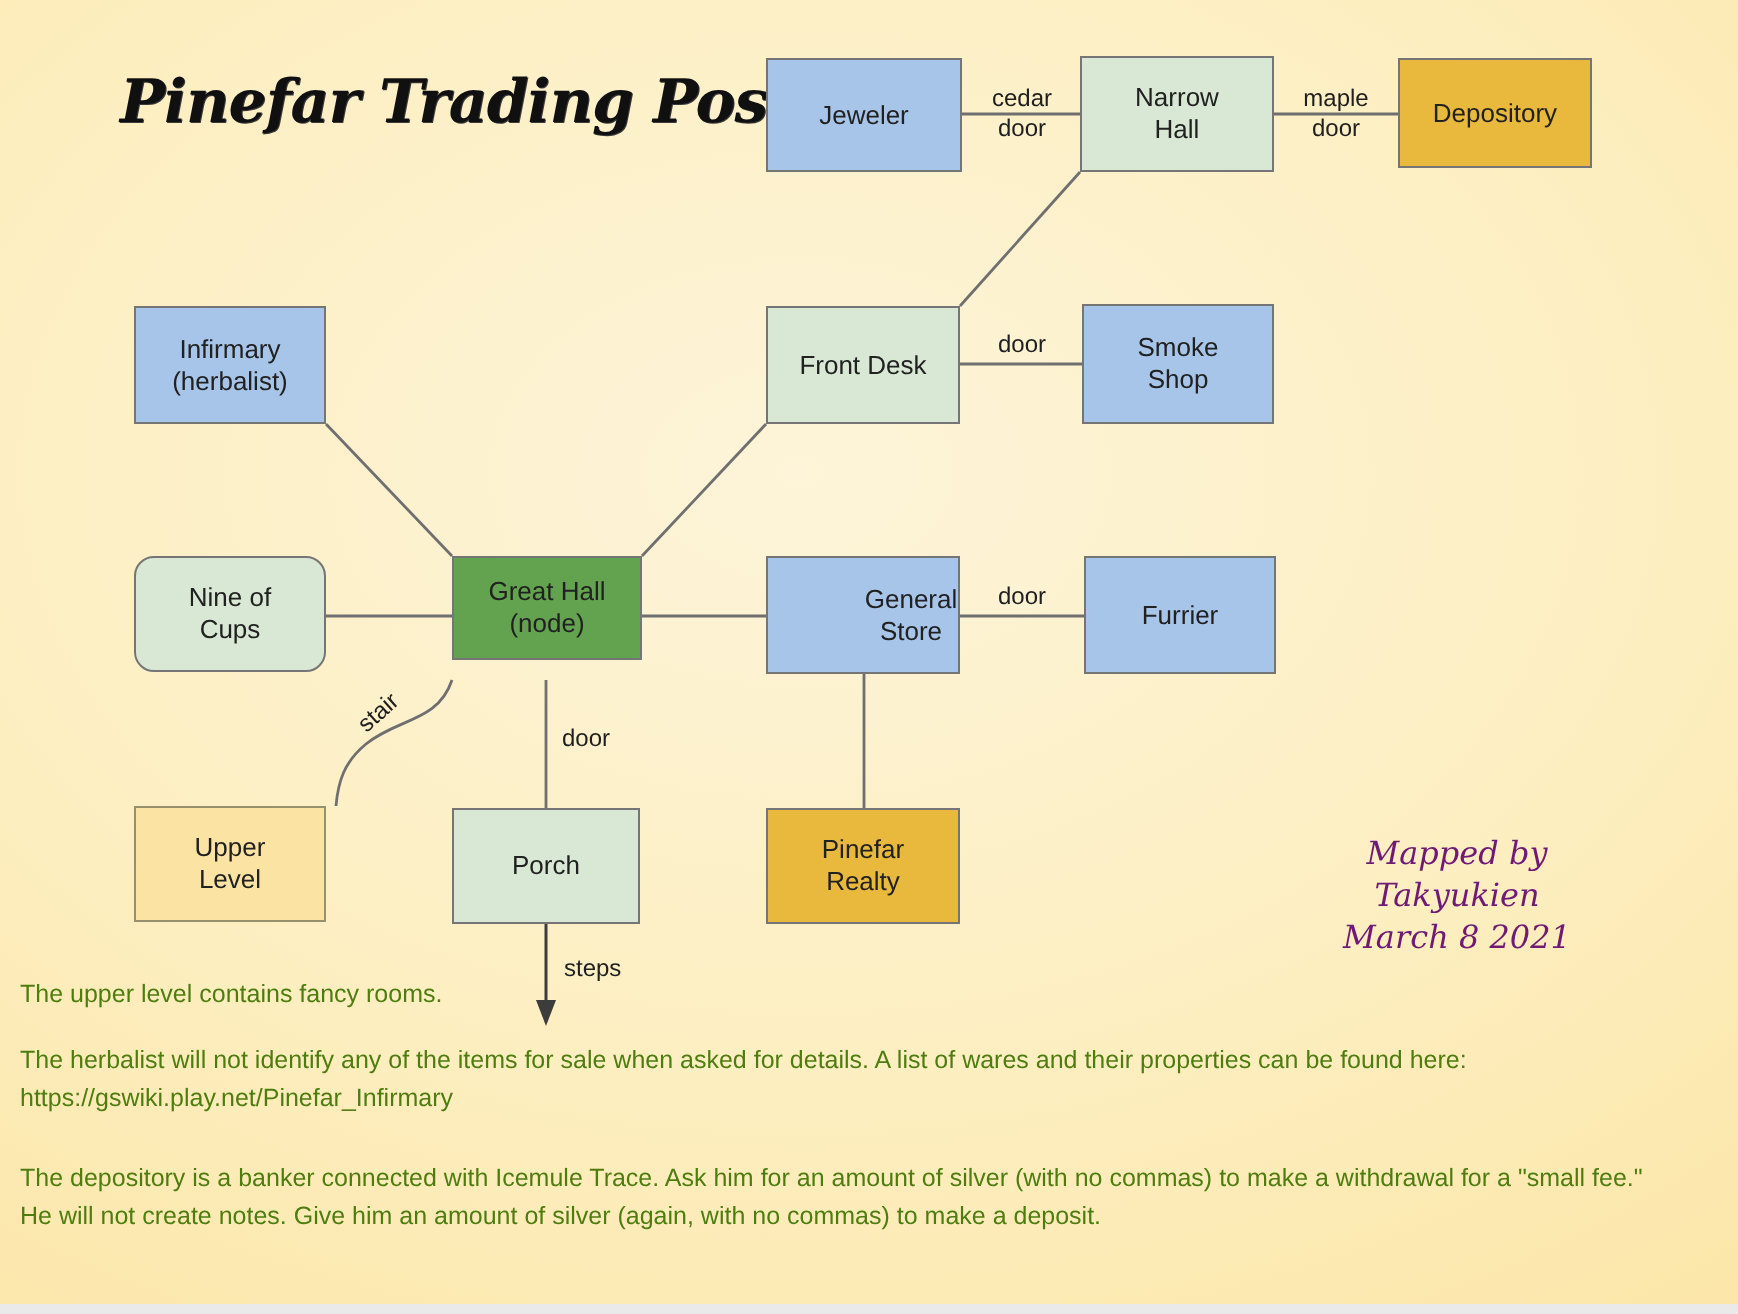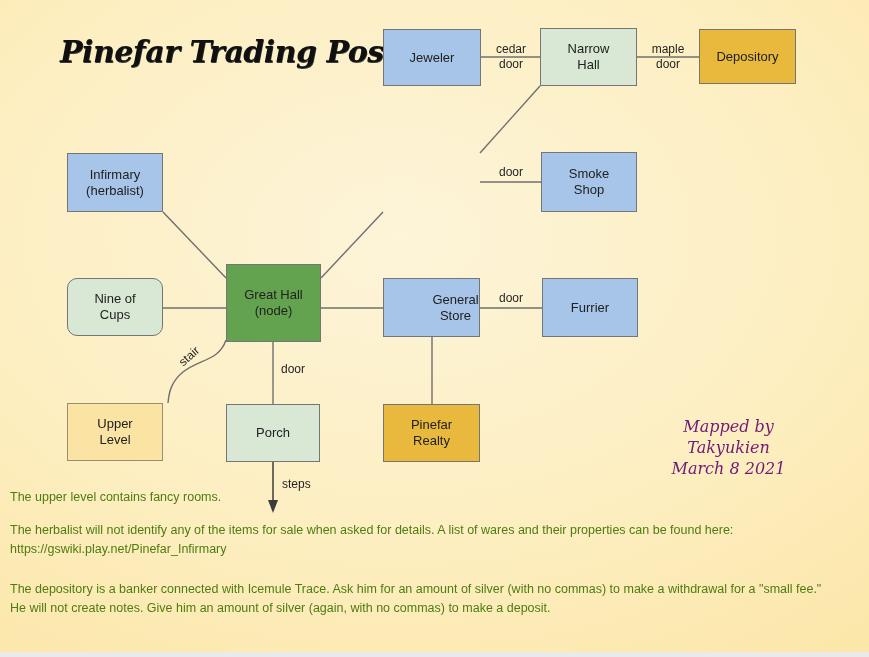--- a/index.html
+++ b/index.html
@@ -70,26 +70,27 @@
 
   <div class="title">Pinefar Trading Post</div>
 
   <div class="room c-blue" style="left:383px;top:29px;width:98px;height:57px;">Jeweler</div>
   <div class="room c-ltgreen" style="left:540px;top:28px;width:97px;height:58px;">Narrow
 Hall</div>
   <div class="room c-gold" style="left:699px;top:29px;width:97px;height:55px;">Depository</div>
 
   <div class="room c-blue" style="left:67px;top:153px;width:96px;height:59px;">Infirmary
 (herbalist)</div>
+  <div class="room c-ltgreen" style="left:383px;top:153px;width:97px;height:59px;">Front Desk</div>
   <div class="room c-blue" style="left:541px;top:152px;width:96px;height:60px;">Smoke
 Shop</div>
 
   <div class="room c-ltgreen" style="left:67px;top:278px;width:96px;height:58px;border-radius:10px;">Nine of
 Cups</div>
-  <div class="room c-green" style="left:226px;top:264px;width:95px;height:78px;">Great Hall
+  <div class="room c-green" style="left:226px;top:278px;width:95px;height:52px;">Great Hall
 (node)</div>
   <div class="room c-blue" style="left:383px;top:278px;width:97px;height:59px;padding-left:48px;">General
 Store</div>
   <div class="room c-blue" style="left:542px;top:278px;width:96px;height:59px;">Furrier</div>
 
   <div class="room c-ltyellow" style="left:67px;top:403px;width:96px;height:58px;">Upper
 Level</div>
   <div class="room c-ltgreen" style="left:226px;top:404px;width:94px;height:58px;">Porch</div>
   <div class="room c-gold" style="left:383px;top:404px;width:97px;height:58px;">Pinefar
 Realty</div>

